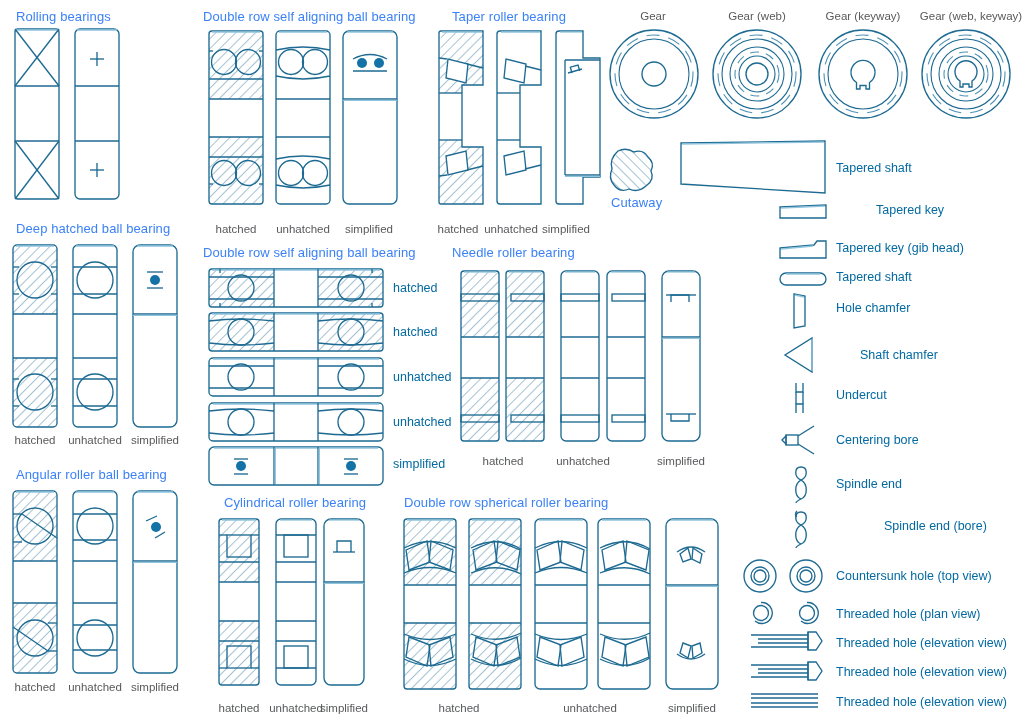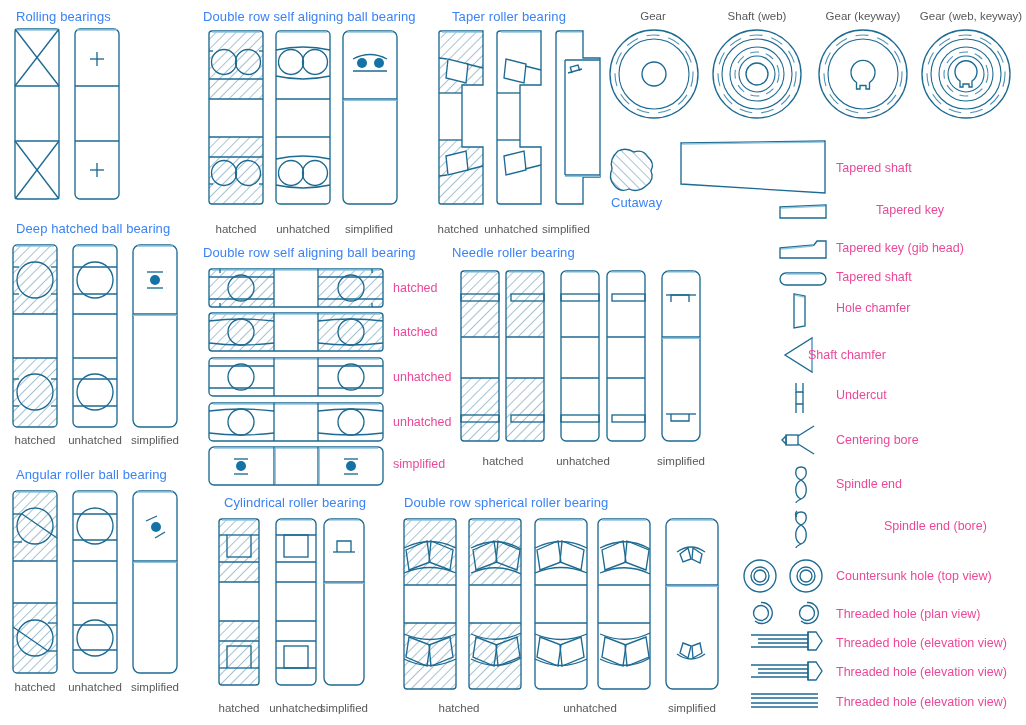--- a/index.html
+++ b/index.html
@@ -11,21 +11,21 @@
   }
   .cap{
     position:absolute;color:#3b82f6;font-size:13px;line-height:14px;
     white-space:nowrap;letter-spacing:0.1px;
   }
   .sub{
     position:absolute;color:#58595b;font-size:11.5px;line-height:13px;
     white-space:nowrap;text-align:center;
   }
   .lst{
-    position:absolute;color:#ec4899;font-size:12.5px;line-height:14px;
+    position:absolute;color:#0369a1;font-size:12.5px;line-height:14px;
     white-space:nowrap;
   }
   svg{position:absolute;overflow:visible;}
   .s{fill:none;stroke:#1d6a92;stroke-width:1.35;
      stroke-linejoin:miter;stroke-linecap:butt;}
   .s2{fill:none;stroke:#1d6a92;stroke-width:1.1;}
   .hl{fill:none;stroke:#8fc3de;stroke-width:1.3;}
   .fillw{fill:#ffffff;}
   .dot{fill:#1472a6;stroke:none;}
   .dash{fill:none;stroke:#4f93b5;stroke-width:1.1;stroke-dasharray:13 9;}
@@ -535,21 +535,21 @@
   <path class="s" d="M15 135 L18 125 L26 128 L23 140 Z" fill="#fff"></path>
   <path class="s" d="M28 140 L27 128 L35 125 L37 135 Z" fill="#fff"></path>
   <path class="s" d="M12 136 Q26 146 40 136"></path>
 </svg>
 
 <div class="sub" style="left:429px;top:702px;width:60px;">hatched</div>
 <div class="sub" style="left:557px;top:702px;width:66px;">unhatched</div>
 <div class="sub" style="left:661px;top:702px;width:62px;">simplified</div>
 
 <div class="sub" style="left:615px;top:10px;width:76px;">Gear</div>
-<div class="sub" style="left:712px;top:10px;width:90px;">Shaft (web)</div>
+<div class="sub" style="left:712px;top:10px;width:90px;">Gear (web)</div>
 <div class="sub" style="left:815px;top:10px;width:96px;">Gear (keyway)</div>
 <div class="sub" style="left:916px;top:10px;width:110px;">Gear (web, keyway)</div>
 
 <svg style="left:608px;top:28px;" width="92" height="92" viewBox="0 0 92 92">
   <circle class="s" cx="46" cy="46" r="44" fill="#fff"></circle>
   <circle class="dash" cx="46" cy="46" r="39"></circle>
   <circle class="s2" cx="46" cy="46" r="35"></circle>
   <circle class="s" cx="46" cy="46" r="12" fill="#fff"></circle>
 </svg>
 
@@ -613,21 +613,21 @@
 <svg style="left:789px;top:293px;" width="22" height="36" viewBox="0 0 22 36">
   <path class="s" d="M5 1 L16 3 L16 33 L5 35 Z" fill="#fff"></path>
   <line class="hl" x1="6" y1="2" x2="15" y2="4"></line>
 </svg>
 <div class="lst" style="left:836px;top:301px;">Hole chamfer</div>
 
 <svg style="left:783px;top:337px;" width="32" height="36" viewBox="0 0 32 36">
   <path class="s" d="M29 1 L29 35 L2 18 Z" fill="#fff"></path>
   <line class="hl" x1="29" y1="2" x2="29" y2="34"></line>
 </svg>
-<div class="lst" style="left:808px;top:348px;">Shaft chamfer</div>
+<div class="lst" style="left:860px;top:348px;">Shaft chamfer</div>
 
 <svg style="left:791px;top:382px;" width="20" height="32" viewBox="0 0 20 32">
   <path class="s" d="M5 1 L5 10 L12 10 L12 1"></path>
   <path class="s" d="M5 31 L5 22 L12 22 L12 31"></path>
   <line class="s" x1="5" y1="10" x2="5" y2="22"></line>
   <line class="s" x1="12" y1="10" x2="12" y2="22"></line>
 </svg>
 <div class="lst" style="left:836px;top:388px;">Undercut</div>
 
 <svg style="left:780px;top:424px;" width="36" height="32" viewBox="0 0 36 32">

